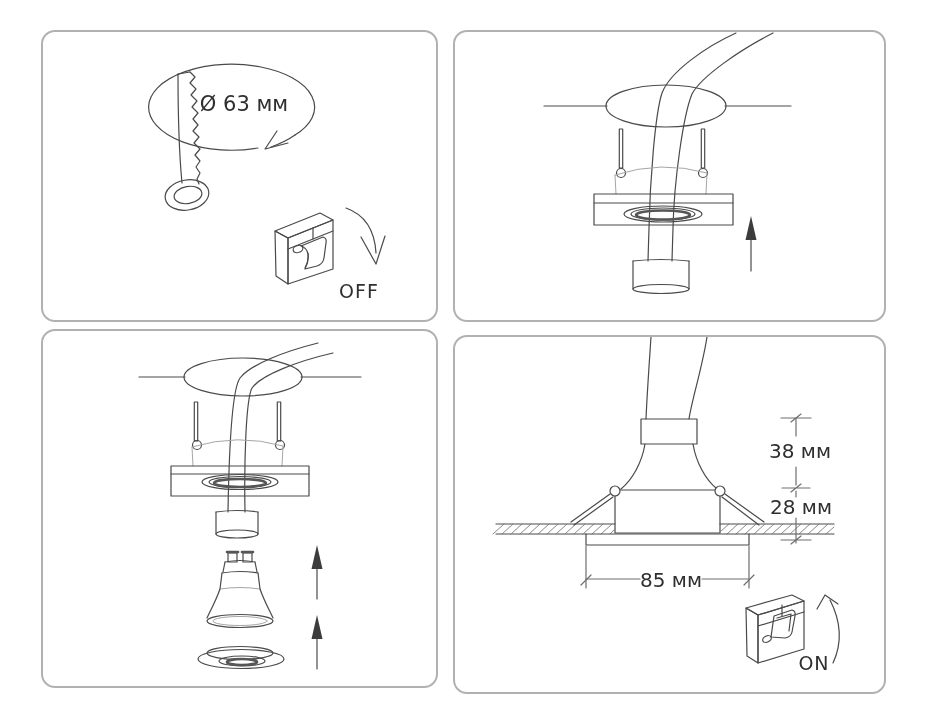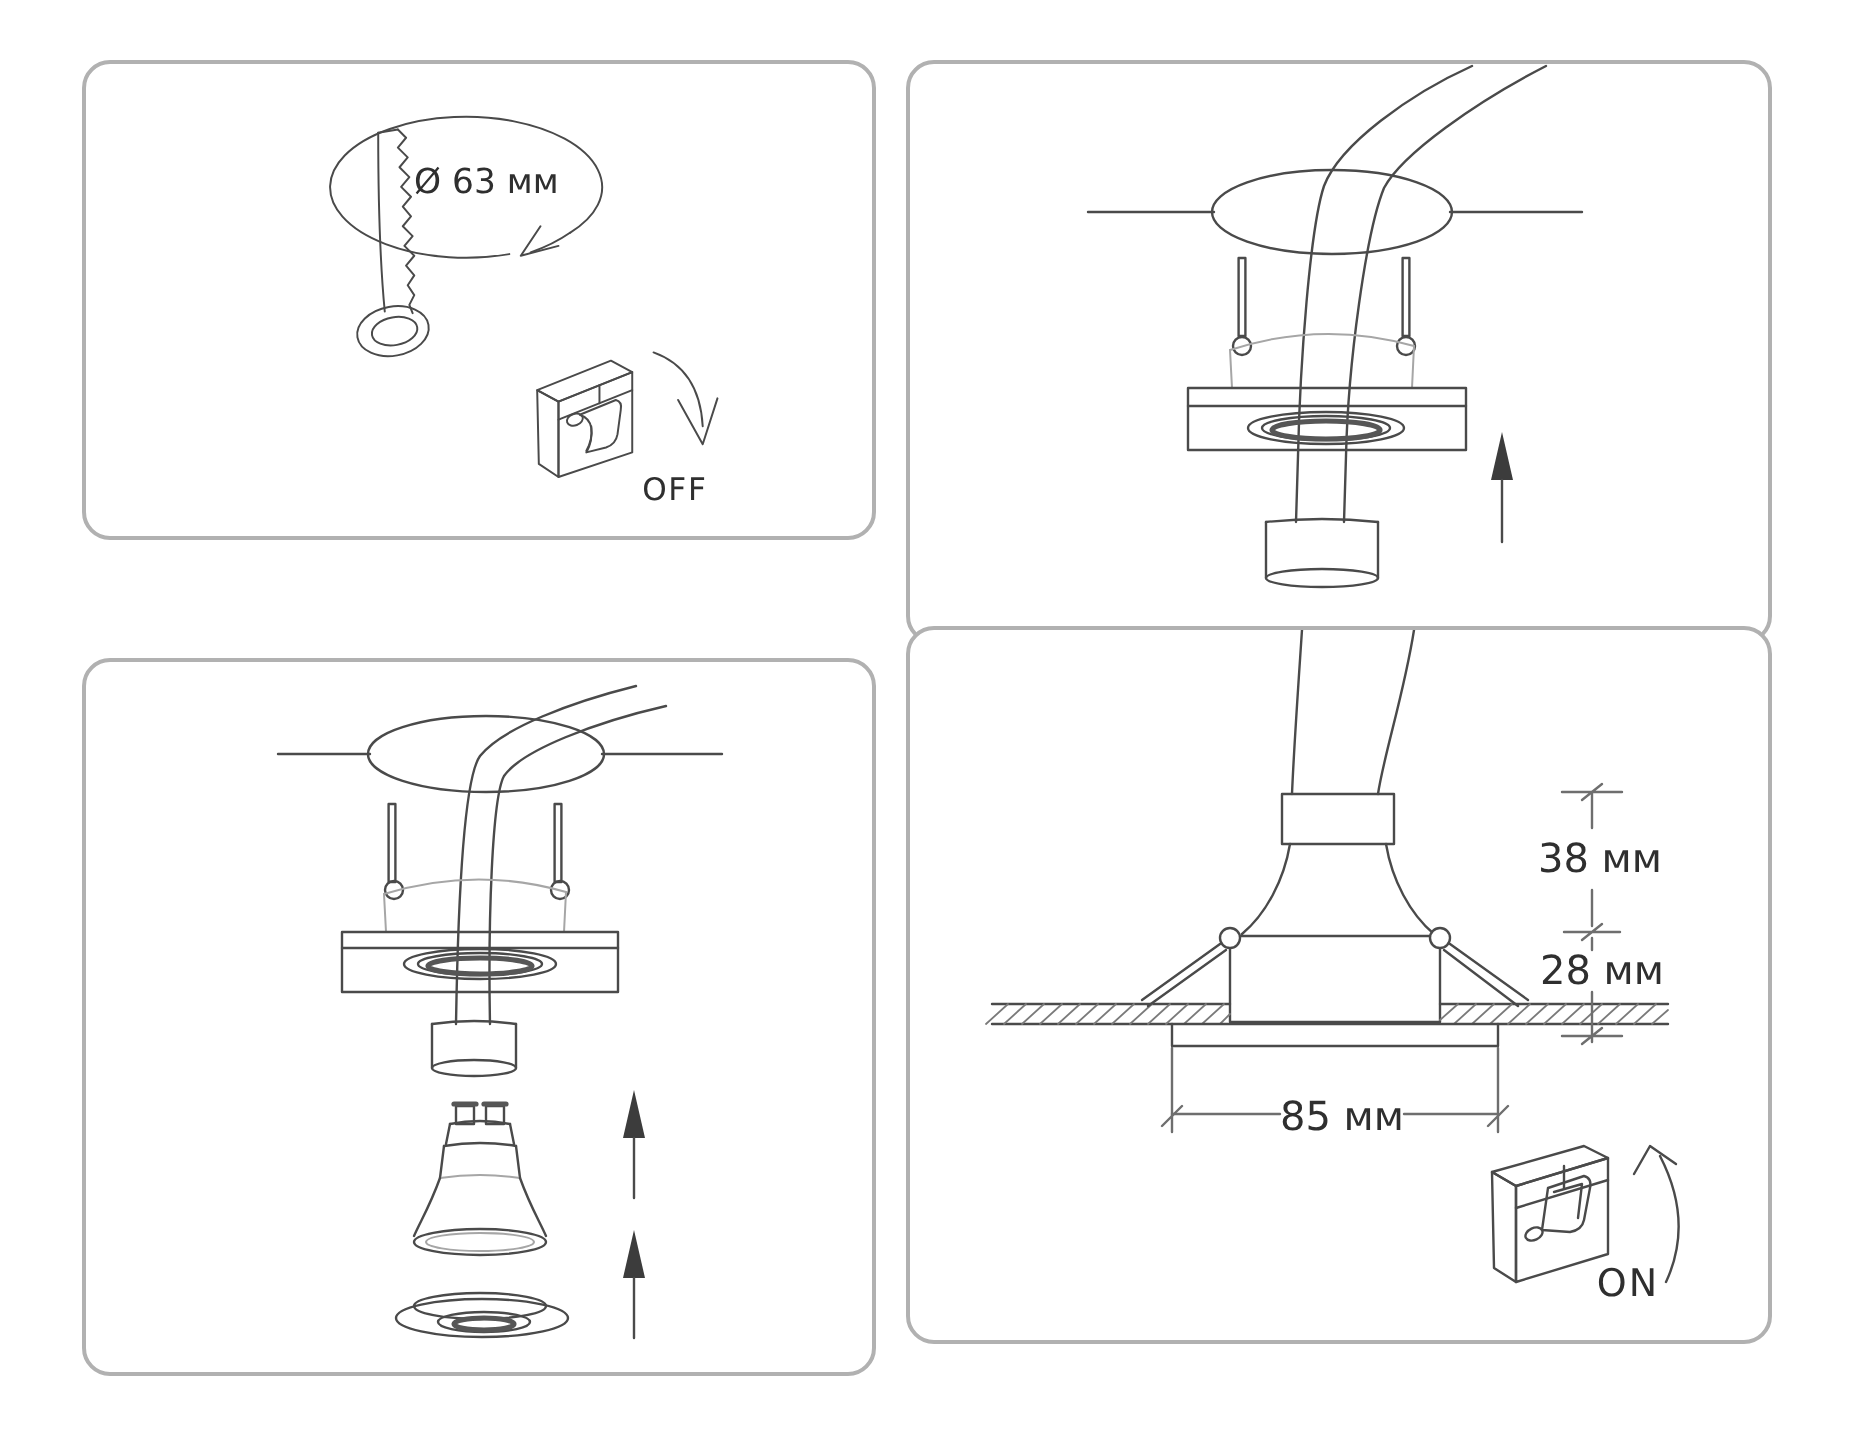--- a/index.html
+++ b/index.html
@@ -1,21 +1,21 @@
 <!DOCTYPE html>
 <html><head>
 <meta charset="utf-8">
 <style>
   html,body{margin:0;padding:0;background:#ffffff;}
   body{width:925px;height:720px;position:relative;font-family:"DejaVu Sans",sans-serif;}
   .panel{position:absolute;background:#ffffff;border:2px solid #b1b1b1;border-radius:14px;box-sizing:border-box;}
-  #p1{left:41px;top:30px;width:397px;height:240px;}
+  #p1{left:41px;top:30px;width:397px;height:292px;}
   #p2{left:453px;top:30px;width:433px;height:292px;}
   #p3{left:41px;top:329px;width:397px;height:359px;}
-  #p4{left:453px;top:313px;width:433px;height:359px;}
+  #p4{left:453px;top:335px;width:433px;height:359px;}
   .panel svg{display:block;width:100%;height:100%;}
   svg path,svg ellipse,svg circle,svg rect,svg line,svg polyline{fill:none;stroke:#4a4a4a;stroke-width:1.2;stroke-linecap:round;stroke-linejoin:round;}
   svg .lt{stroke:#a6a6a6;stroke-width:1;}
   svg .md{stroke:#6e6e6e;}
   svg .thick{stroke:#565656;stroke-width:2.6;}
   svg .fillz{fill:#3c3c3c;stroke:none;}
   svg .wfill{fill:#ffffff;}
   svg .hatch{stroke:#7a7a7a;stroke-width:0.9;}
   svg text{fill:#2f2f2f;stroke:none;font-family:"DejaVu Sans",sans-serif;}
   .dim{font-size:20px;}

